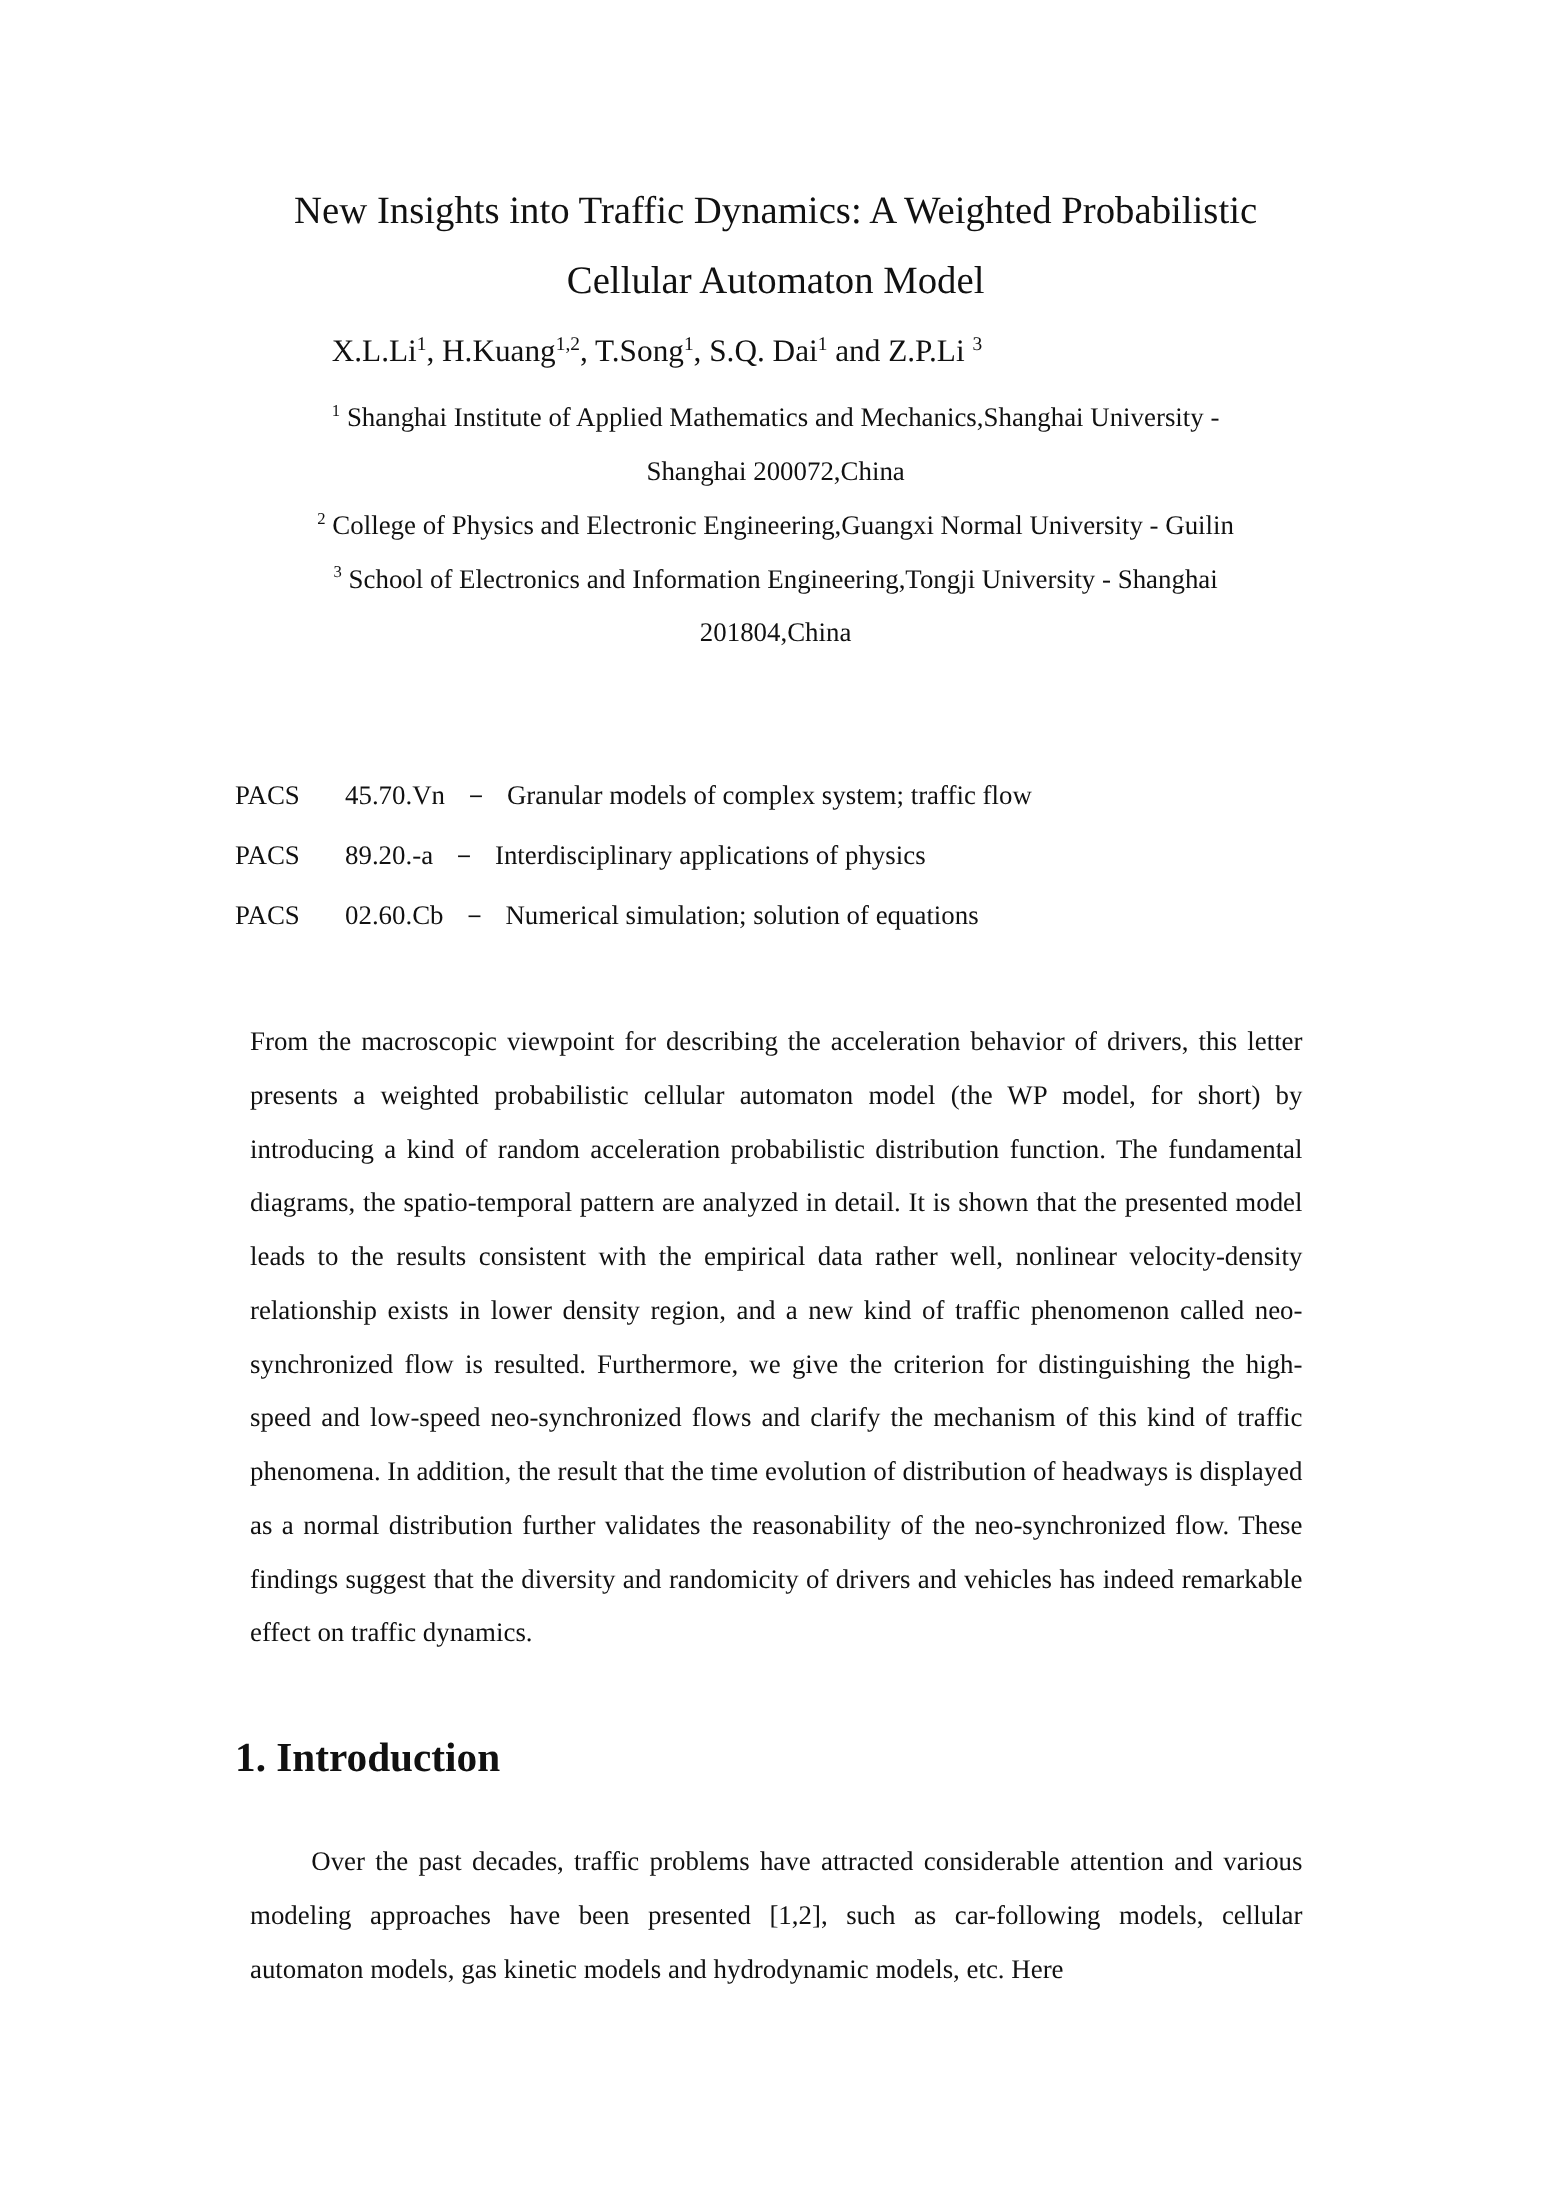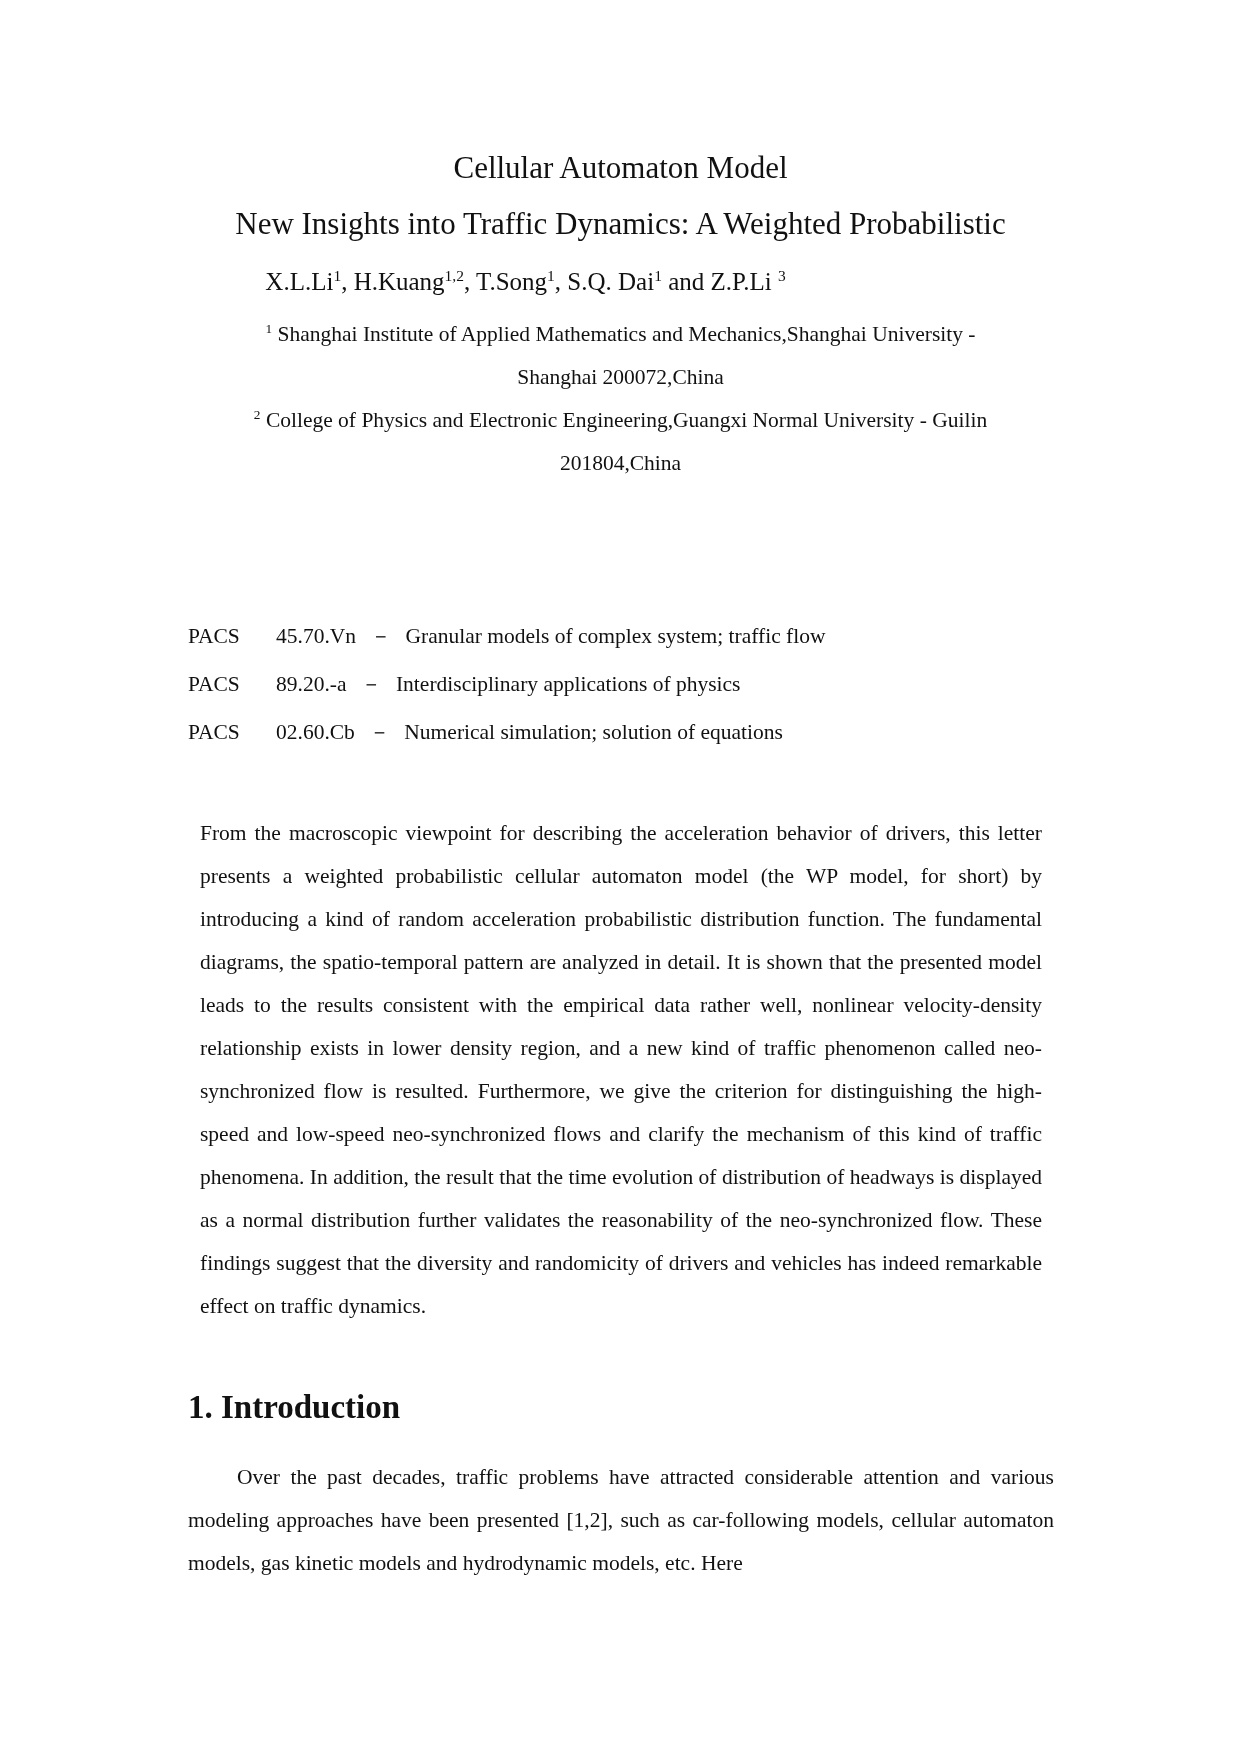--- a/index.html
+++ b/index.html
@@ -35,38 +35,39 @@
     .abstract p { margin: 12px; }
     .section-heading {
       position: absolute; left: 188px; top: 1383px;
       font-size: 33px; font-weight: bold; line-height: 48px; text-align: center;
     }
     .intro {
       position: absolute; left: 188px; width: 866px; top: 1456px;
       font-size: 21.5px; line-height: 43px; text-align: justify;
       text-indent: 49px;
     }
-    .intro p { margin: 0; }
+    .intro p { margin: 12px; }
   </style>
 </head>
 <body>
 
 <div class="title">
+  <div>New Insights into Traffic Dynamics: A Weighted Probabilistic</div>
   <div>Cellular Automaton Model</div>
-  <div>New Insights into Traffic Dynamics: A Weighted Probabilistic</div>
 </div>
 
 <div class="authors">
   <span><span>X.L.Li</span><sup>1</sup><span>, </span></span><span><span>H.Kuang</span><sup>1,2</sup><span>, </span></span><span><span>T.Song</span><sup>1</sup><span>, </span></span><span><span>S.Q. Dai</span><sup>1</sup><span> and </span></span><span><span>Z.P.Li </span><sup>3</sup></span>
 </div>
 
 <div class="affils">
   <div><sup>1</sup><span> Shanghai Institute of Applied Mathematics and Mechanics,Shanghai University -</span></div>
   <div>Shanghai 200072,China</div>
   <div><sup>2</sup><span> College of Physics and Electronic Engineering,Guangxi Normal University - Guilin</span></div>
+  <div><sup>3</sup><span> School of Electronics and Information Engineering,Tongji University - Shanghai</span></div>
   <div>201804,China</div>
 </div>
 
 <div class="pacs">
   <div class="pacs-row"><span class="pacs-label">PACS</span><span class="pacs-code">45.70.Vn</span><span class="pacs-dash">－</span><span>Granular models of complex system; traffic flow</span></div>
   <div class="pacs-row"><span class="pacs-label">PACS</span><span class="pacs-code">89.20.-a</span><span class="pacs-dash">－</span><span>Interdisciplinary applications of physics</span></div>
   <div class="pacs-row"><span class="pacs-label">PACS</span><span class="pacs-code">02.60.Cb</span><span class="pacs-dash">－</span><span>Numerical simulation; solution of equations</span></div>
 </div>
 
 <div class="abstract">

